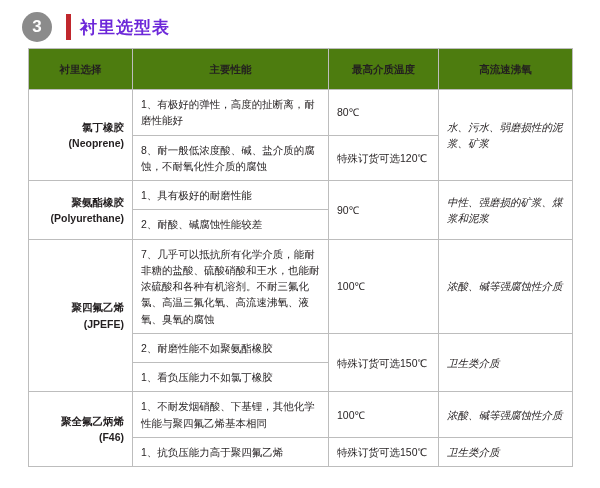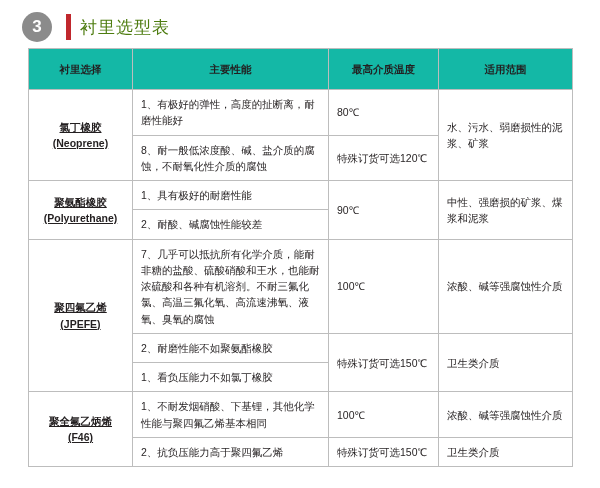--- a/index.html
+++ b/index.html
@@ -47,23 +47,23 @@
     margin-left: 14px;
   }
   .title-bar {
     width: 5px;
     height: 26px;
     background: #c0272d;
     margin-right: 9px;
   }
   .title-text {
     font-size: 17px;
-    font-weight: normal;
+    font-weight: bold;
     letter-spacing: 1px;
-    color: #4d7c0f;
+    color: #6d28d9;
   }
   
   .table-wrap {
     position: absolute;
     left: 28px;
     top: 48px;
     width: 544px;
   }
   table.spec {
     border-collapse: collapse;
@@ -72,51 +72,51 @@
   }
   table.spec th, table.spec td {
     border: 1px solid #bdbdbd;
     vertical-align: middle;
     padding: 6px 8px;
     font-size: 10.5px;
     line-height: 1.55;
     color: #231f20;
   }
   thead th {
-    background: #14b8a6;
+    background: #4d7c0f;
     color: #ffffff;
     font-weight: bold;
     text-align: center;
     font-size: 11px;
     height: 28px;
     padding: 4px 4px;
   }
   col.c1 { width: 104px; }
   col.c2 { width: 196px; }
   col.c3 { width: 110px; }
   col.c4 { width: 134px; }
 
   td.lining {
-    text-align: center;
+    text-align: right;
     font-weight: bold;
     font-size: 11px;
     line-height: 1.5;
     padding: 4px 3px;
-    text-decoration: underline;
   }
   td.perf {
     text-align: left;
     padding: 7px 9px;
   }
   td.temp, td.scope {
     text-align: left;
     padding: 6px 6px;
   }
   td.scope {
     line-height: 1.6;
+    font-style: italic;
   }
   .two-line { display: block; }
 </style>
 </head>
 <body>
 
 <div class="page">
 
   <div class="header">
     <div class="badge">3</div>
@@ -132,21 +132,21 @@
         <col class="c1">
           <col class="c2">
           <col class="c3">
           <col class="c4">
       </colgroup>
       <thead>
         <tr>
           <th>衬里选择</th>
           <th>主要性能</th>
           <th>最高介质温度</th>
-          <th>适用范围</th>
+          <th>高流速沸氧</th>
         </tr>
       </thead>
       <tbody id="table-body">
           <tr>
             <td class="lining" rowspan="2">
               <span class="two-line">氯丁橡胶</span>
               <span class="two-line">(Neoprene)</span>
             </td>
             <td class="perf">1、有极好的弹性，高度的扯断离，耐磨性能好</td>
             <td class="temp">80℃</td>
@@ -188,21 +188,21 @@
           <tr>
             <td class="lining" rowspan="2">
               <span class="two-line">聚全氟乙炳烯</span>
               <span class="two-line">(F46)</span>
             </td>
             <td class="perf">1、不耐发烟硝酸、下基锂，其他化学性能与聚四氟乙烯基本相同</td>
             <td class="temp">100℃</td>
             <td class="scope">浓酸、碱等强腐蚀性介质</td>
           </tr>
           <tr>
-            <td class="perf">2、抗负压能力高于聚四氟乙烯</td>
+            <td class="perf">1、抗负压能力高于聚四氟乙烯</td>
             <td class="temp">特殊订货可选150℃</td>
             <td class="scope">卫生类介质</td>
           </tr>
         </tbody>
     </table>
   </div>
 
 </div>
 
 </body></html>

